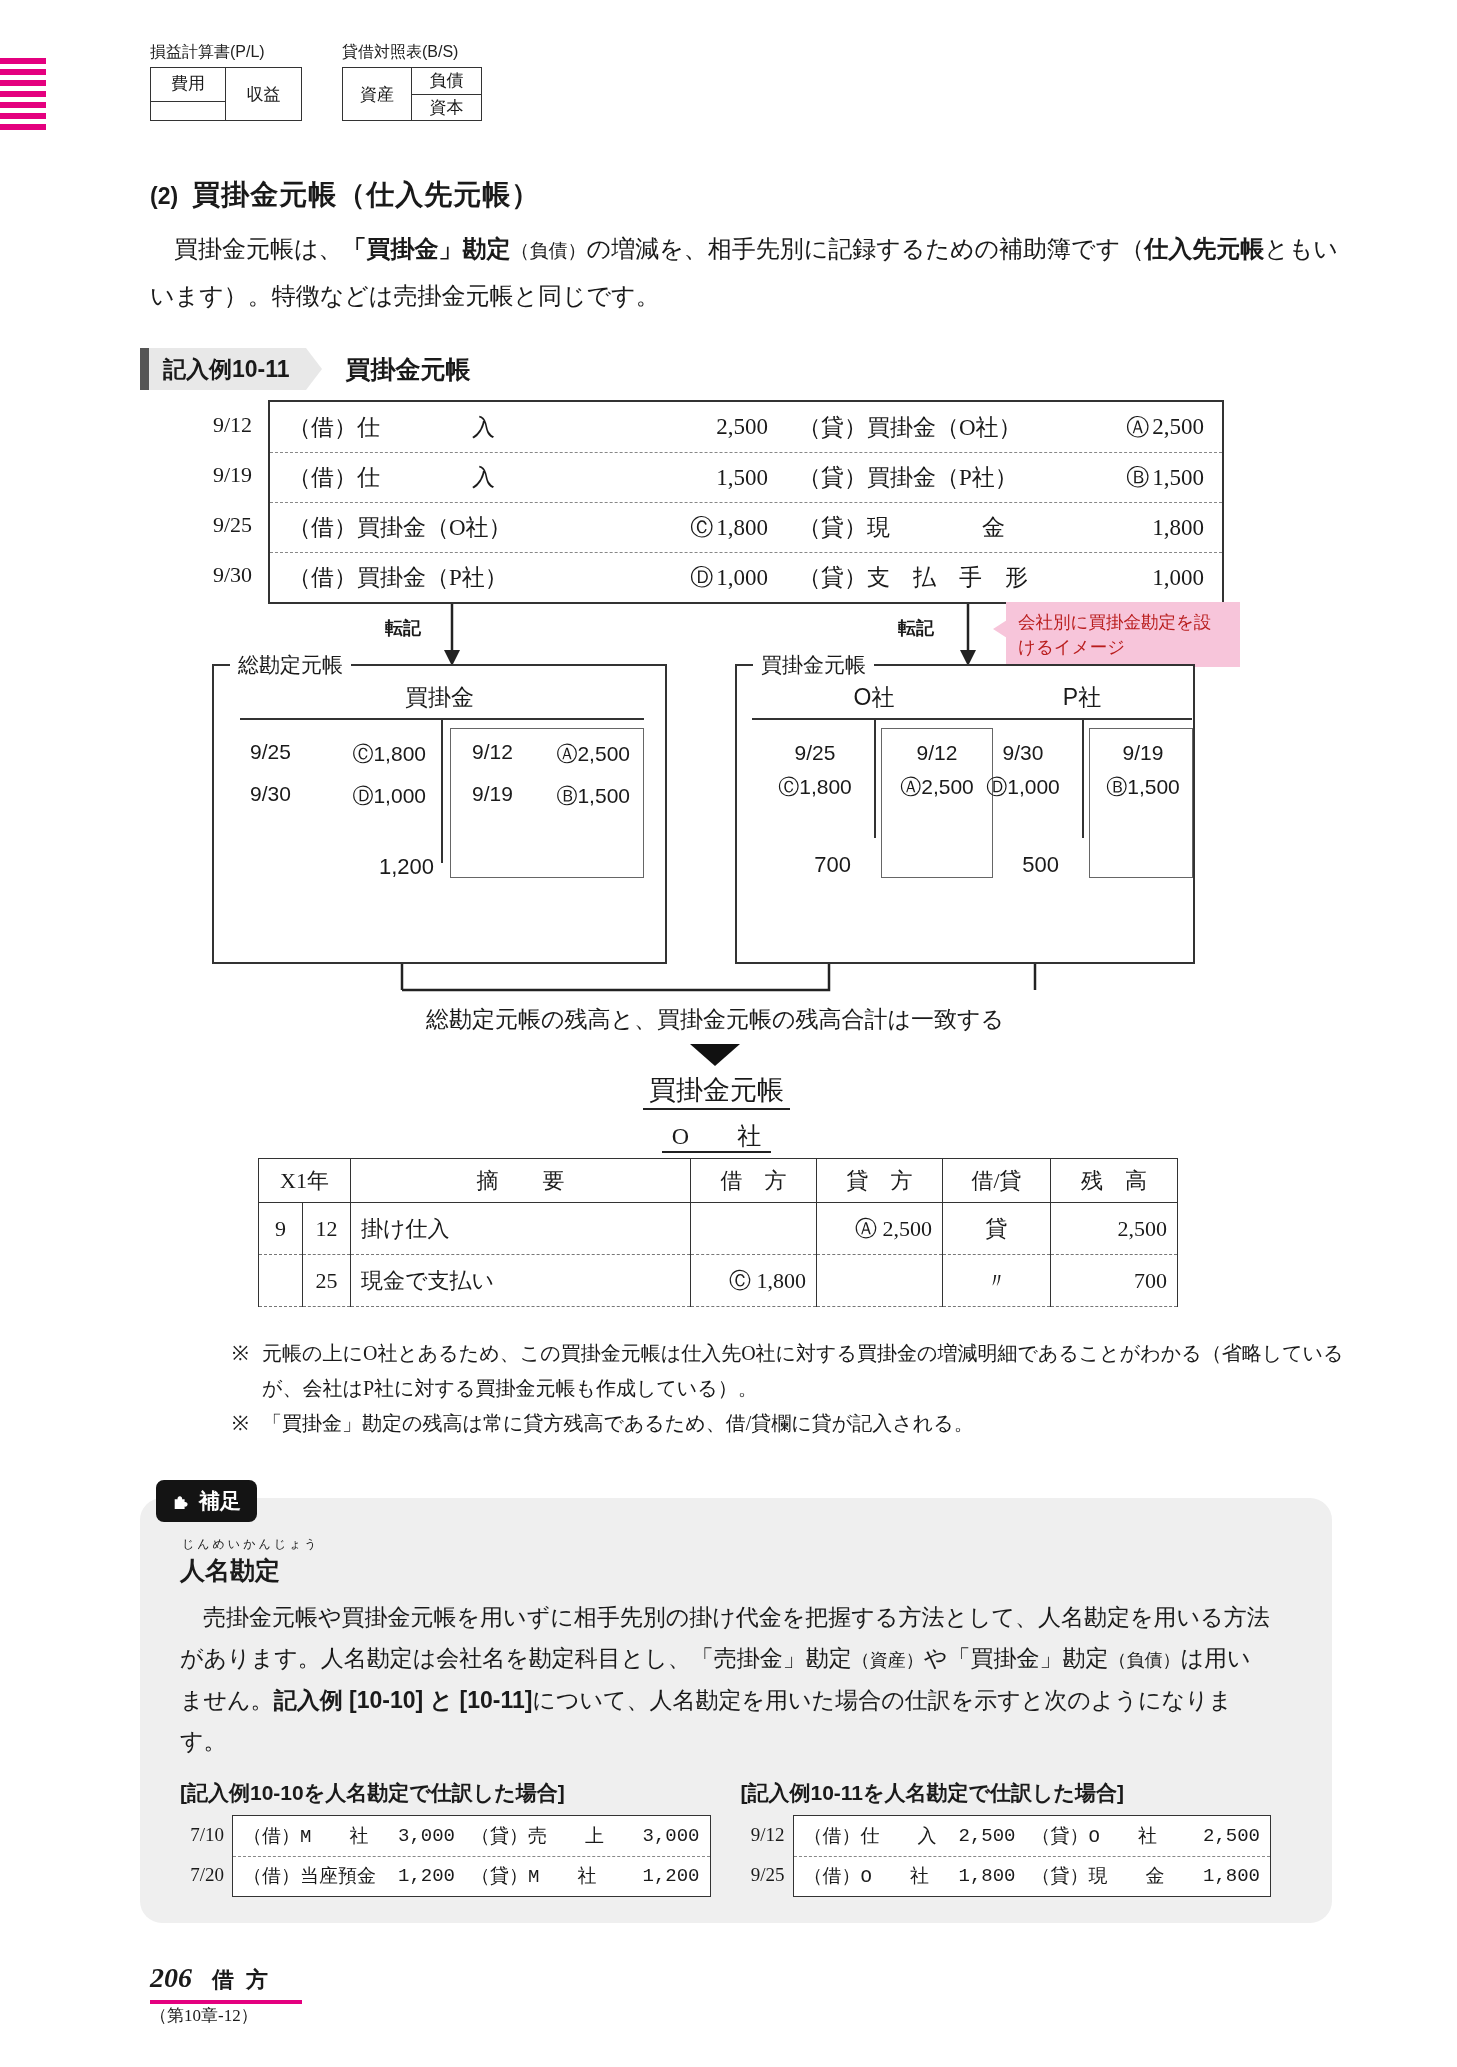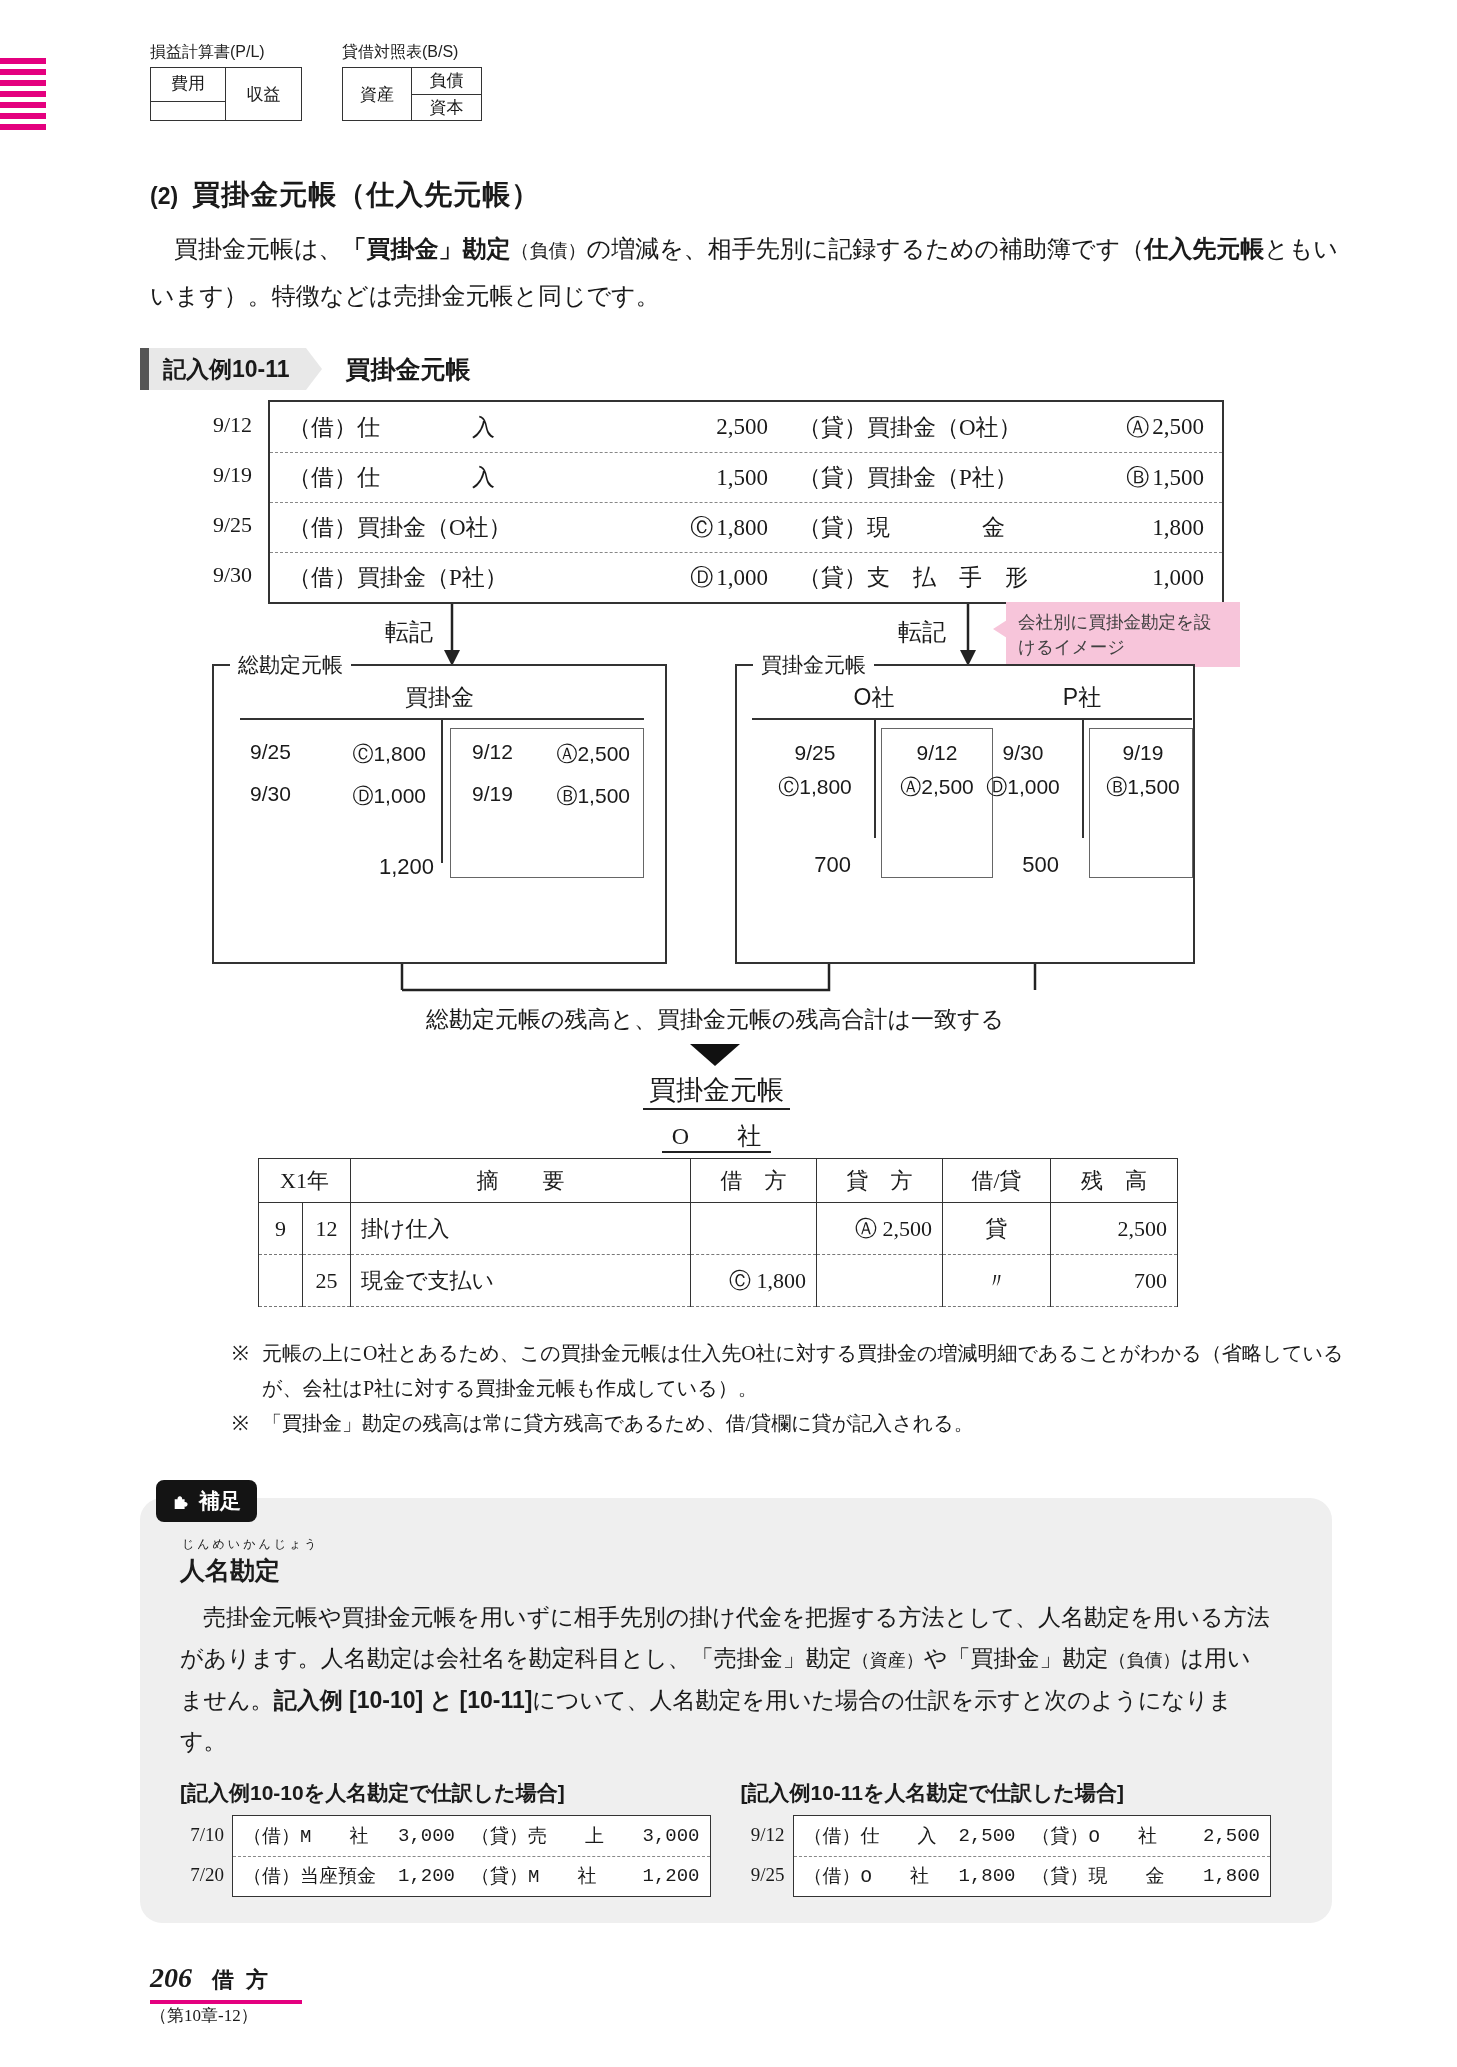--- a/index.html
+++ b/index.html
@@ -48,24 +48,24 @@
   .j-dates div { height:50px; line-height:50px; text-align:right; font-size:22px; }
   .j-box { position:absolute; left:268px; top:400px; width:956px; border:2px solid #333; background:#fff; }
   .j-row { height:50px; display:flex; align-items:center; padding:0 18px; font-size:23px; }
   .j-row + .j-row { border-top:1.5px dashed #888; }
   .j-dr { display:flex; width:480px; align-items:center; }
   .j-cr { display:flex; flex:1; margin-left:30px; align-items:center; }
   .j-amt { margin-left:auto; display:flex; align-items:center; }
   .j-ref { margin-right:3px; }
 
   
-  .tenki { position:absolute; font-size:24px; }
+  .tenki { position:absolute; font-size:18px;font-weight:bold; }
   .tenki-l { left:385px; top:616px; }
   .tenki-r { left:898px; top:616px; }
-  .callout { position:absolute; left:1006px; top:602px; width:234px; background:#f7c5da; color:#404040;
+  .callout { position:absolute; left:1006px; top:602px; width:234px; background:#f7c5da; color:#b91c1c;
              font-size:17.5px; line-height:1.4; padding:8px 12px; }
   .callout-tail { position:absolute; left:-13px; top:18px; width:0; height:0;
                   border-top:9px solid transparent; border-bottom:9px solid transparent; border-right:14px solid #f7c5da; }
 
   
   .glbox { position:absolute; left:212px; top:664px; width:455px; height:300px; border:2px solid #333; background:#fff; }
   .subbox { position:absolute; left:735px; top:664px; width:460px; height:300px; border:2px solid #333; background:#fff; }
   .box-label { position:absolute; top:-15px; left:16px; background:#fff; padding:0 8px; font-size:21px; }
   .gl-title { position:absolute; left:0; right:0; top:16px; text-align:center; font-size:23px; }
   .gl-hline { position:absolute; left:26px; width:404px; top:52px; border-top:2px solid #333; }

